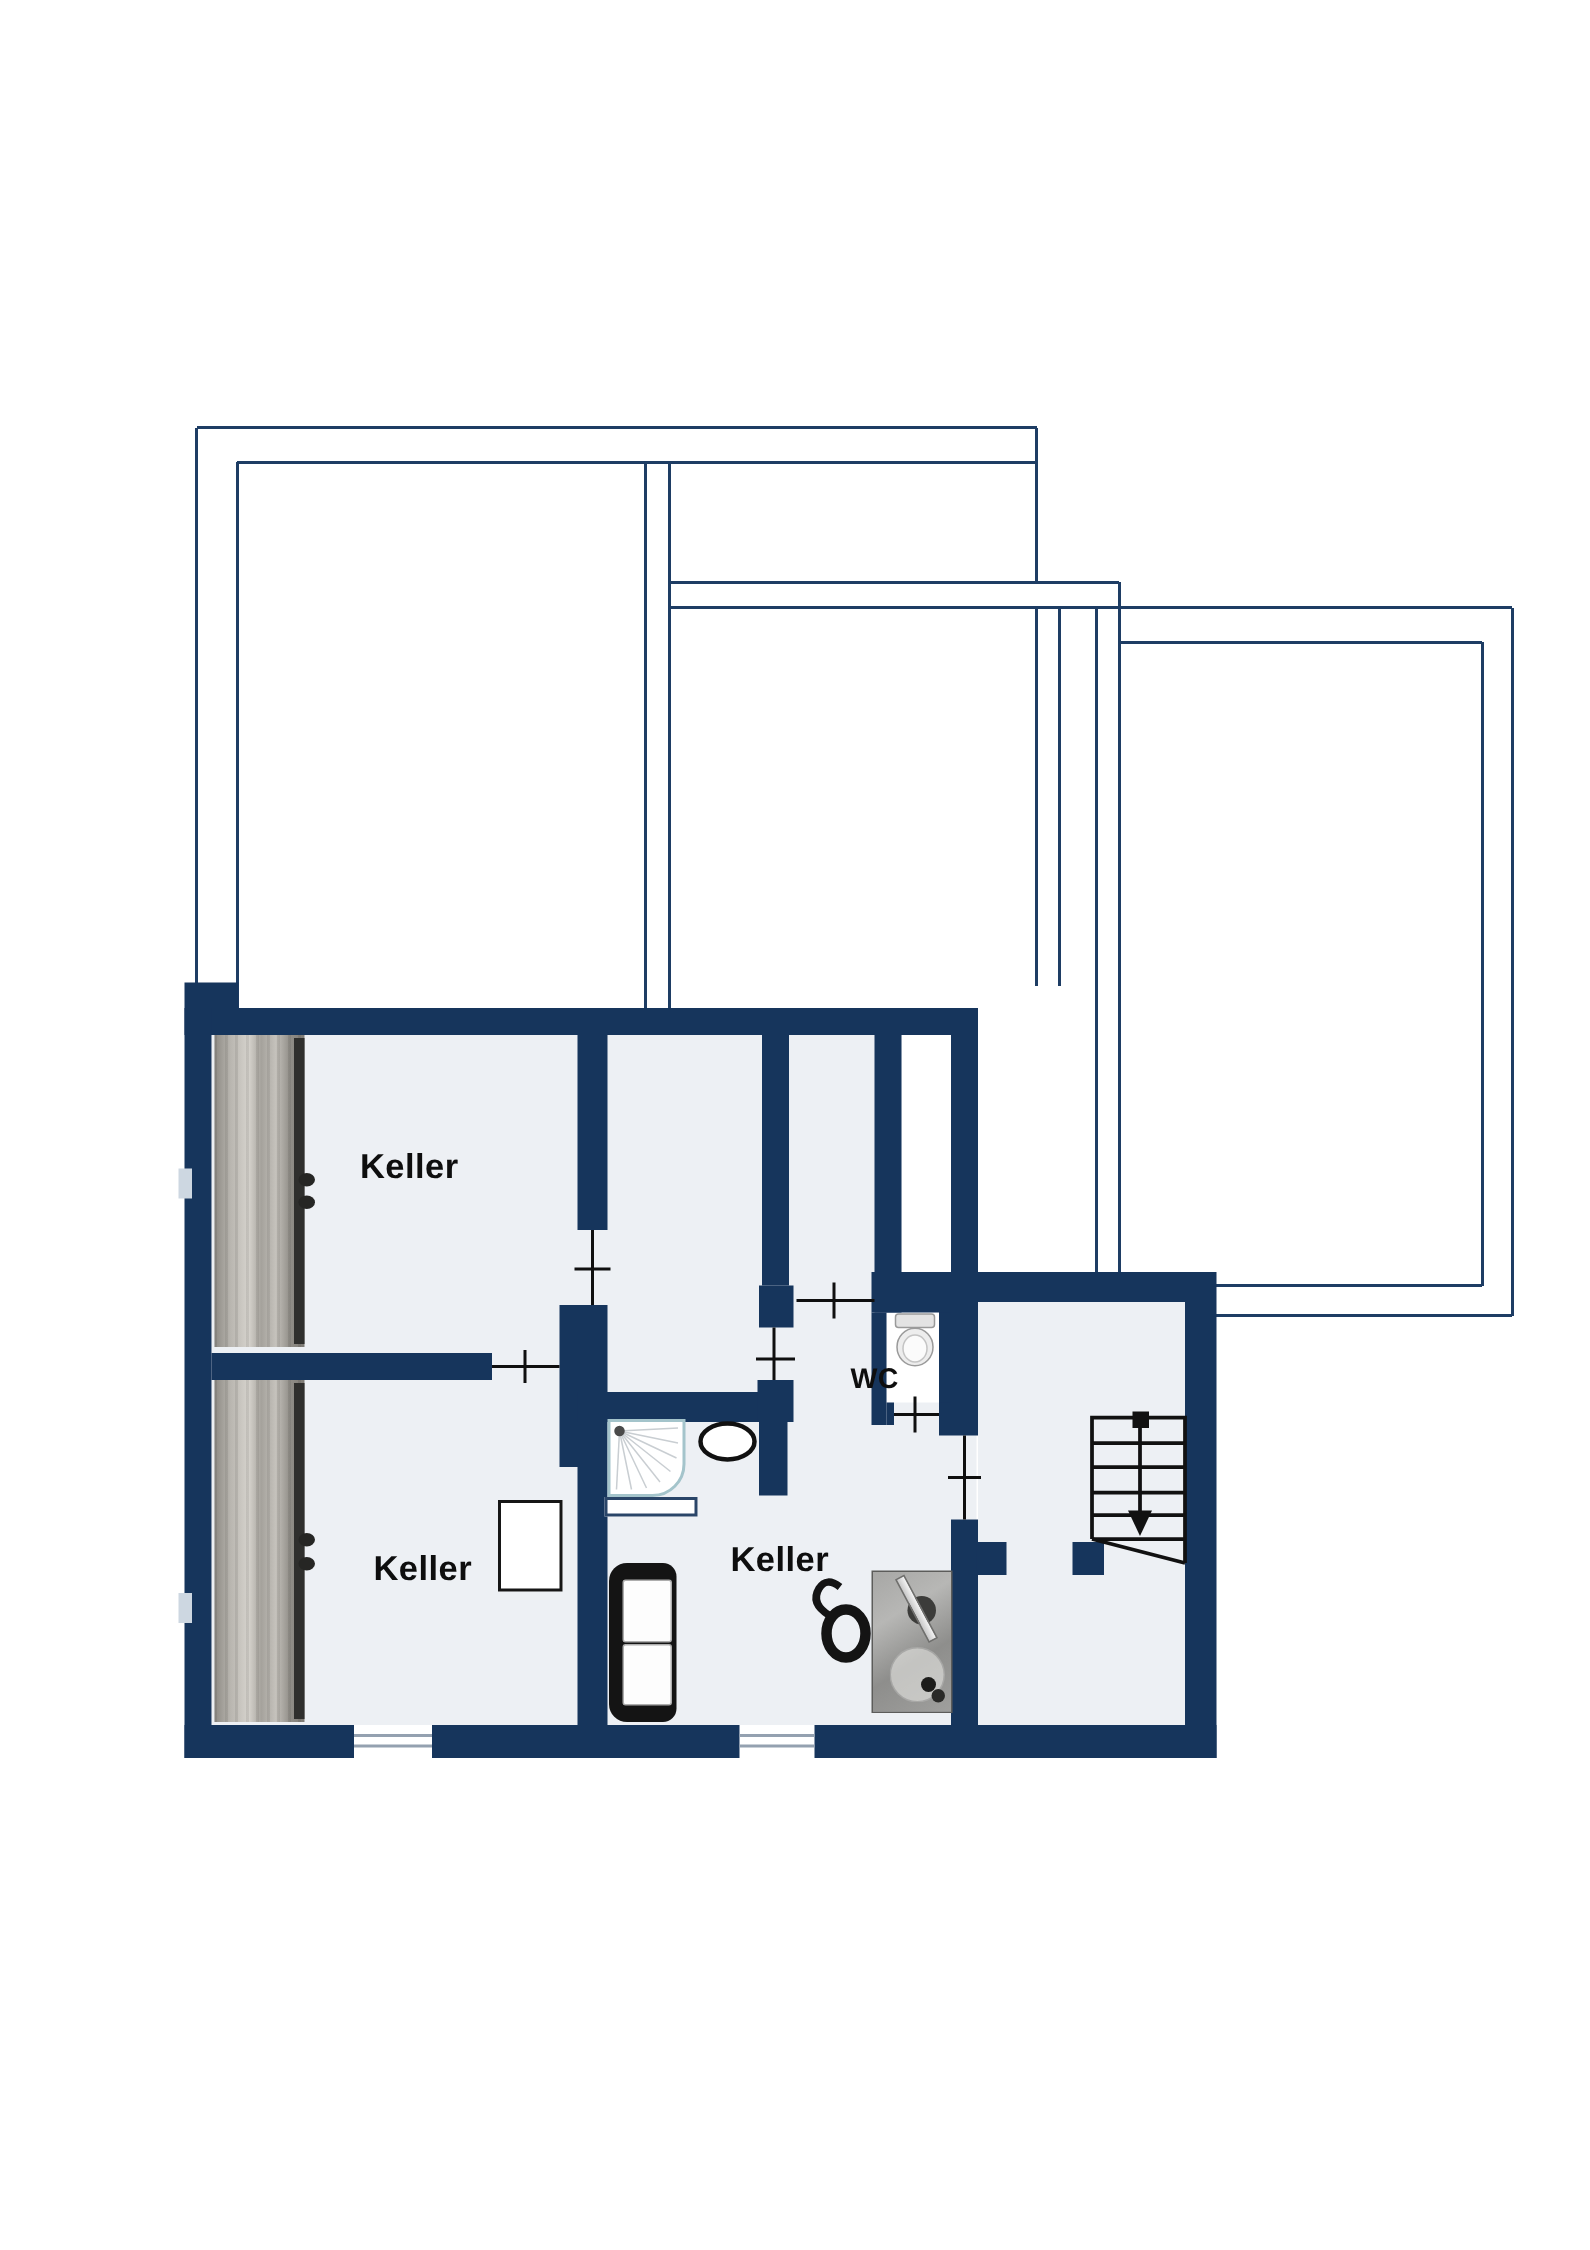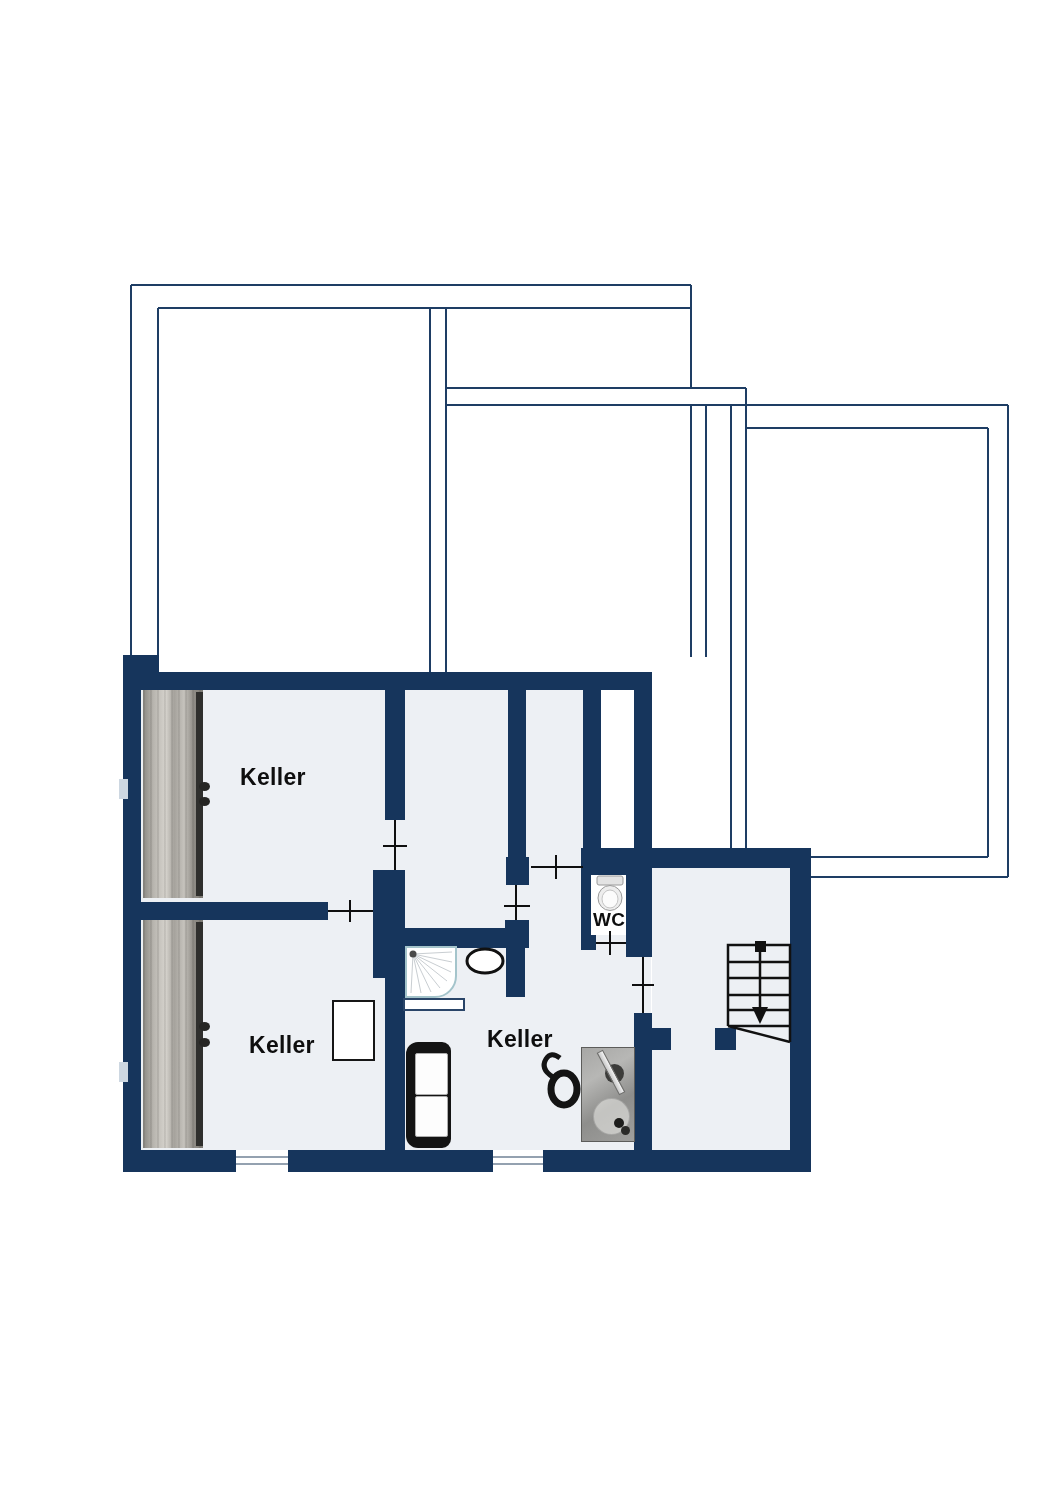--- a/index.html
+++ b/index.html
@@ -193,15 +193,15 @@
 
     <g fill="none" stroke="#141414">
       <ellipse cx="521" cy="1089" rx="13" ry="16" stroke-width="7"></ellipse>
       <path d="M510,1077 Q497,1069 503,1059 Q508,1051 517,1058" stroke-width="5"></path>
     </g>
   </svg>
 
   <div class="room-label label-keller" style="left:197px;top:766px;">Keller</div>
   <div class="room-label label-keller" style="left:206px;top:1034px;">Keller</div>
   <div class="room-label label-keller" style="left:444px;top:1028px;">Keller</div>
-  <div class="room-label label-wc" style="left:550px;top:910px;">WC</div>
+  <div class="room-label label-wc" style="left:524px;top:910px;">WC</div>
 
 </div>
 
 </body></html>

